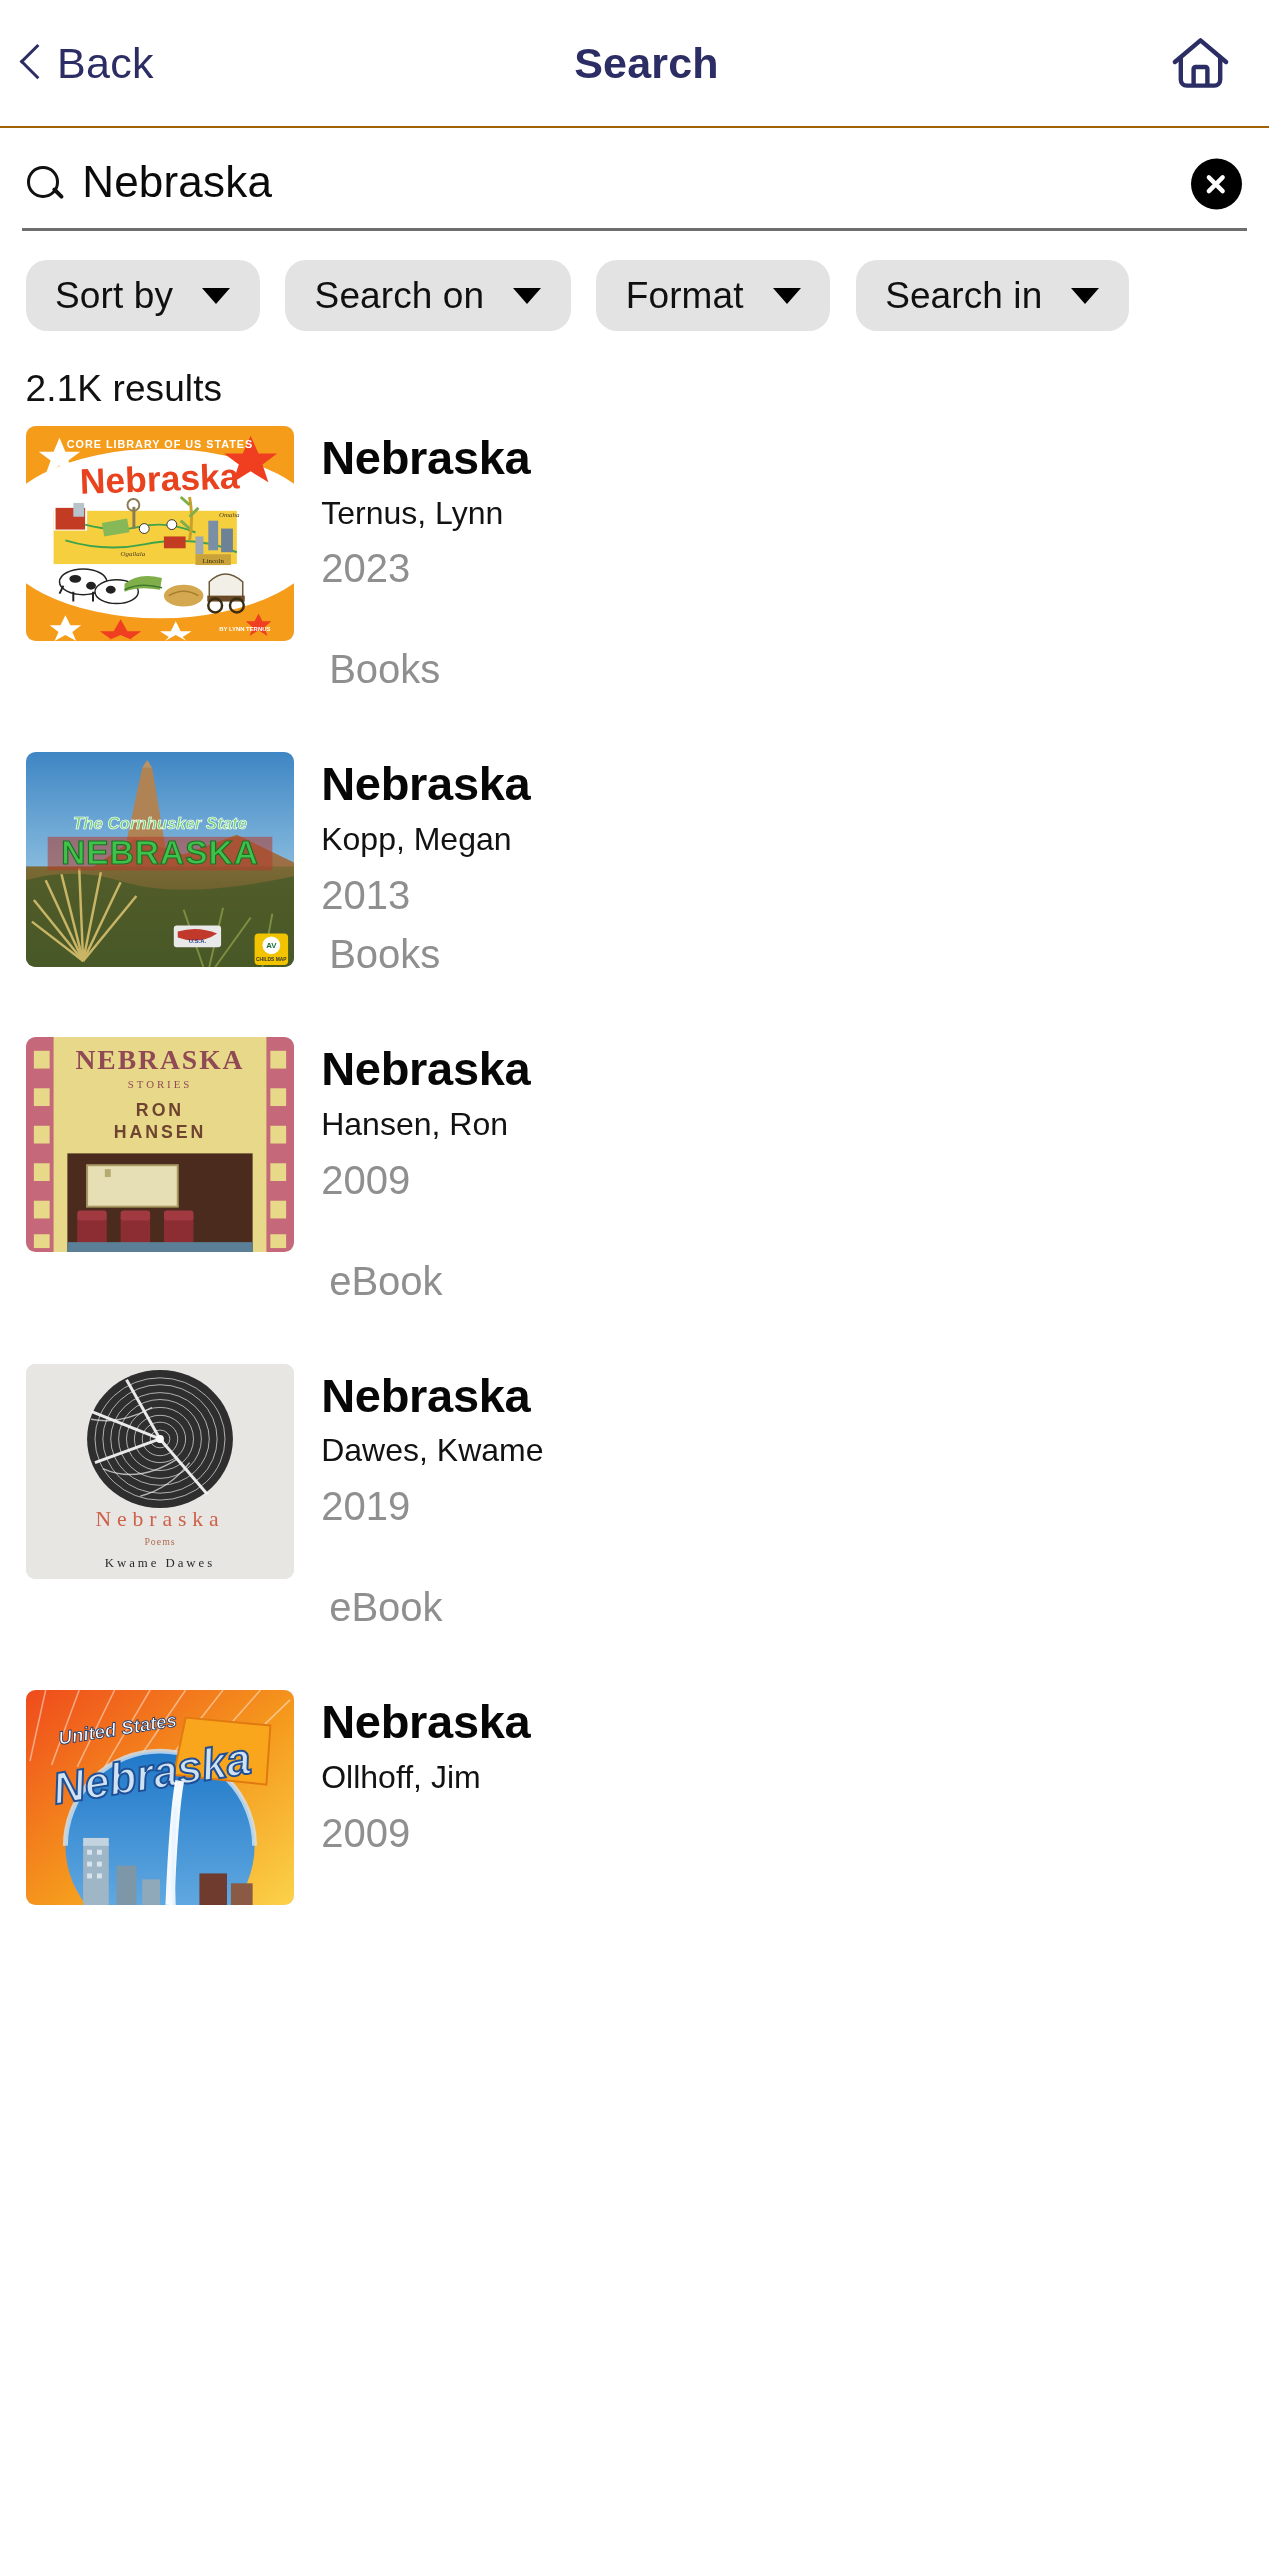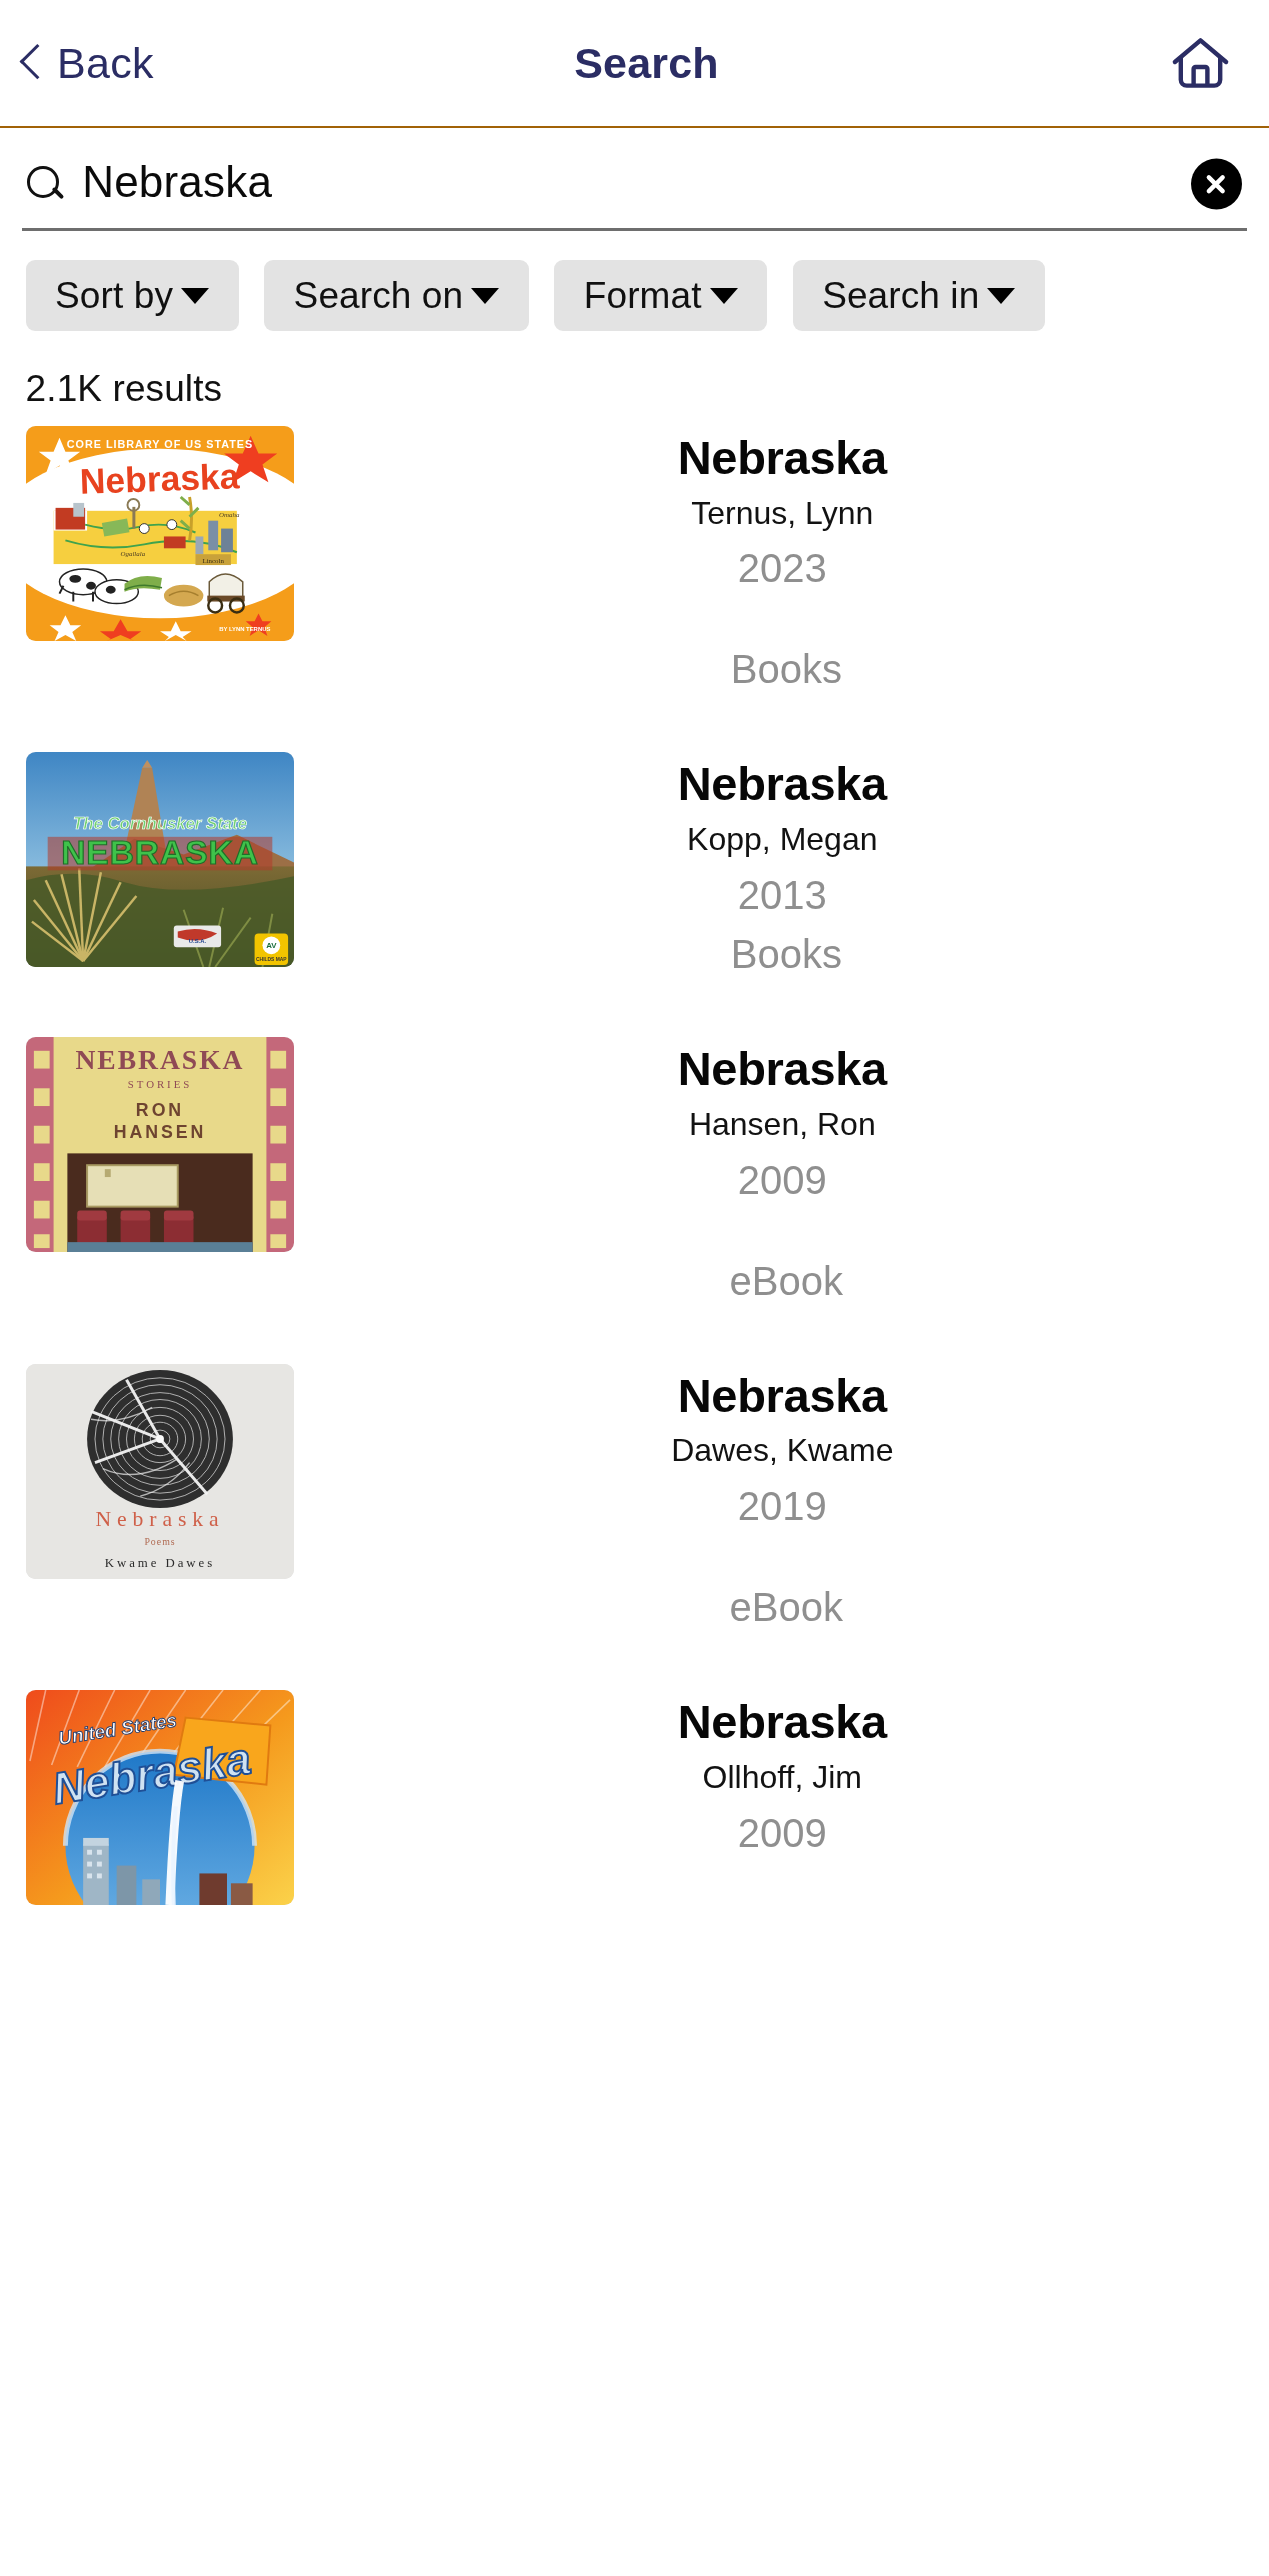--- a/index.html
+++ b/index.html
@@ -126,26 +126,26 @@
 
   
   .filters {
     padding: 29.5px 25.6px 0 25.6px;
     display: flex;
     flex-wrap: wrap;
     gap: 25.6px 25.6px;
   }
   .chip {
     background: #e3e3e3;
-    border-radius: 9px;
+    border-radius: 21px;
     height: 71px;
     padding: 0 29.5px;
     display: inline-flex;
     align-items: center;
-    gap: 8px;
+    gap: 29px;
     cursor: pointer;
     border: none;
   }
   .chip-label {
     font-size: 37px;
     color: #101010;
     font-weight: 400;
     letter-spacing: 0.1px;
     white-space: nowrap;
   }
@@ -159,21 +159,21 @@
 
   
   .results-count {
     padding: 37px 0 15.7px 25.6px;
     font-size: 37px;
     color: #111;
     letter-spacing: 0.1px;
   }
 
   
-  .results { padding: 0 25.6px; text-align: center; }
+  .results { padding: 0 25.6px; }
   .result-item {
     display: flex;
     gap: 27.6px;
     margin-bottom: 61px;
     cursor: pointer;
     align-items: flex-start;
   }
   .cover {
     width: 268px;
     height: 215px;

